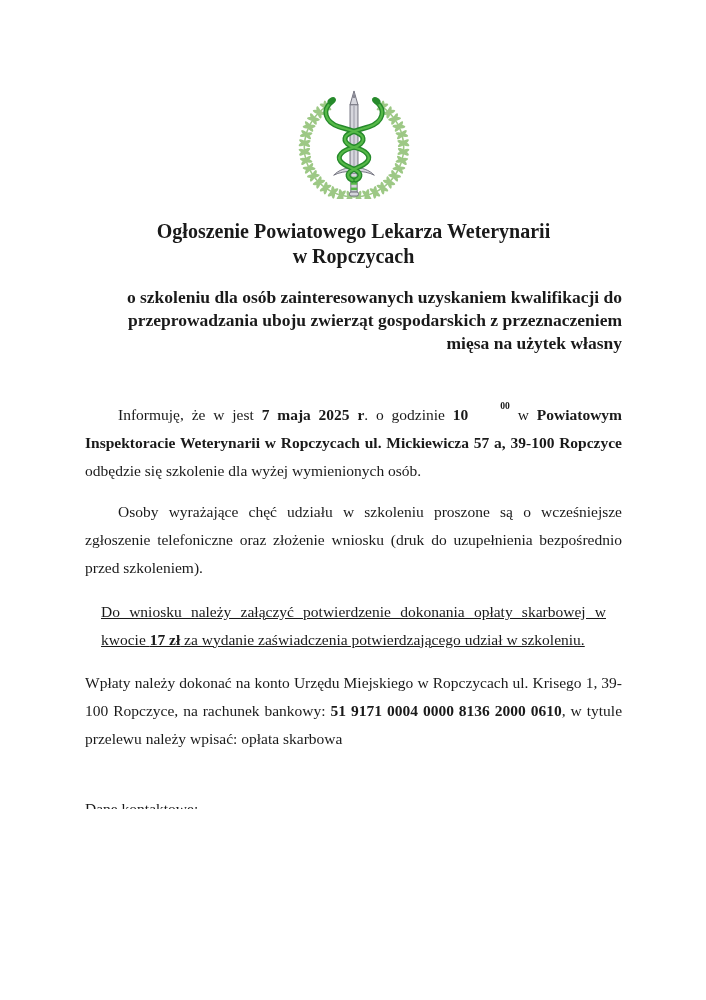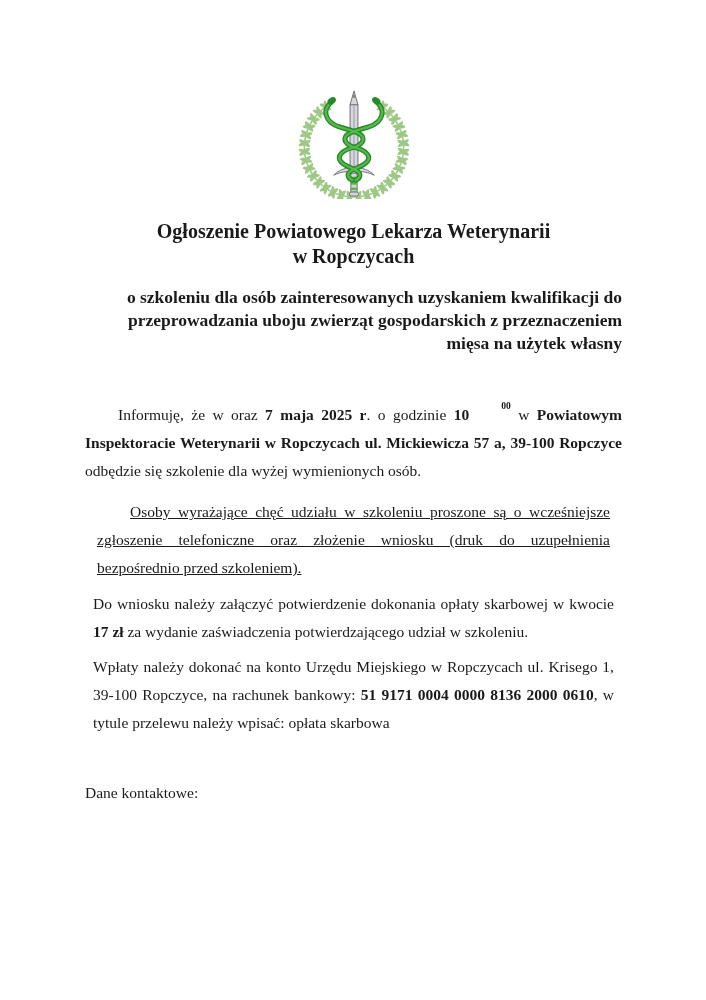--- a/index.html
+++ b/index.html
@@ -22,23 +22,23 @@
     font-size: 20px; font-weight: bold; line-height: 1.25;
   }
   .subtitle {
     margin: 17px 0 0; text-align: right;
     font-size: 17.5px; font-weight: bold; line-height: 1.32;
   }
   .body-text p { text-align: justify; }
   .p-indent { text-indent: 33px; }
   .p1 { margin: 46px 0 0; }
   .p2 { margin: 13px 0 0; }
-  .p3 { margin: 13px 12px 0; text-decoration: underline; }
-  .p4 { margin: 8px; }
-  .p5 { margin: 8px; }
+  .p3 { margin: 13px 0 0; }
+  .p4 { margin: 16px; text-decoration: underline; }
+  .p5 { margin: 0; }
   b { font-weight: bold; }
   sup.hour {
     font-size: 0.62em; font-weight: bold;
     position: relative; top: -0.55em; line-height: 0; margin-left: 32px;
   }
   .contact-heading { margin: 42px 0 0; text-align: left; }
   .contact-list {
     margin: 15px 0 0; padding-left: 41px;
     font-weight: bold; line-height: 1.42;
   }
@@ -120,21 +120,21 @@
       </g>
     </g>
   </svg>
 
   <h1 class="title"><span>Ogłoszenie Powiatowego Lekarza Weterynarii</span><br><span>w Ropczycach</span></h1>
 
   <h2 class="subtitle">o szkoleniu dla osób zainteresowanych uzyskaniem kwalifikacji do przeprowadzania uboju zwierząt gospodarskich z przeznaczeniem mięsa na użytek własny</h2>
 
   <div class="body-text">
 
-    <p class="p1 p-indent"><span>Informuję, że w oraz </span><b>7 maja 2025 r</b><span>. o godzinie </span><b>10</b><sup class="hour">00</sup><span> w </span><b>Powiatowym Inspektoracie Weterynarii w Ropczycach ul. Mickiewicza 57 a, 39-100 Ropczyce</b><span> odbędzie się szkolenie dla wyżej wymienionych osób.</span></p>
+    <p class="p1 p-indent"><span>Informuję, że w jest </span><b>7 maja 2025 r</b><span>. o godzinie </span><b>10</b><sup class="hour">00</sup><span> w </span><b>Powiatowym Inspektoracie Weterynarii w Ropczycach ul. Mickiewicza 57 a, 39-100 Ropczyce</b><span> odbędzie się szkolenie dla wyżej wymienionych osób.</span></p>
 
 
     <p class="p3 p-indent">Osoby wyrażające chęć udziału w szkoleniu proszone są o wcześniejsze zgłoszenie telefoniczne oraz złożenie wniosku (druk do uzupełnienia bezpośrednio przed szkoleniem).</p>
 
     <p class="p4"><span>Do wniosku należy załączyć potwierdzenie dokonania opłaty skarbowej w kwocie </span><b>17 zł</b><span> za wydanie zaświadczenia potwierdzającego udział w szkoleniu.</span></p>
 
     <p class="p5"><span>Wpłaty należy dokonać na konto Urzędu Miejskiego w Ropczycach ul. Krisego 1, 39-100 Ropczyce, na rachunek bankowy: </span><b>51 9171 0004 0000 8136 2000 0610</b><span>, w tytule przelewu należy wpisać: opłata skarbowa</span></p>
 
     <p class="contact-heading">Dane kontaktowe:</p>
 

